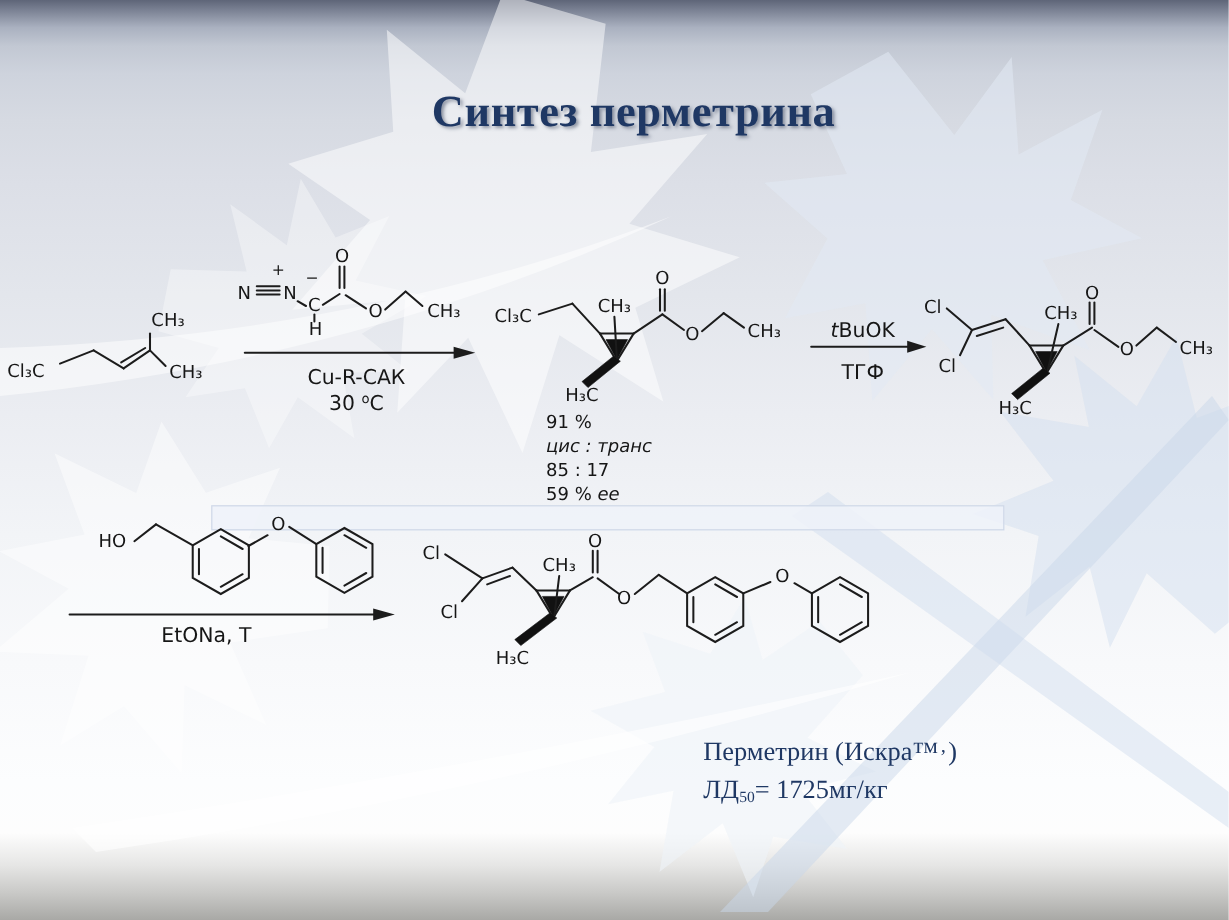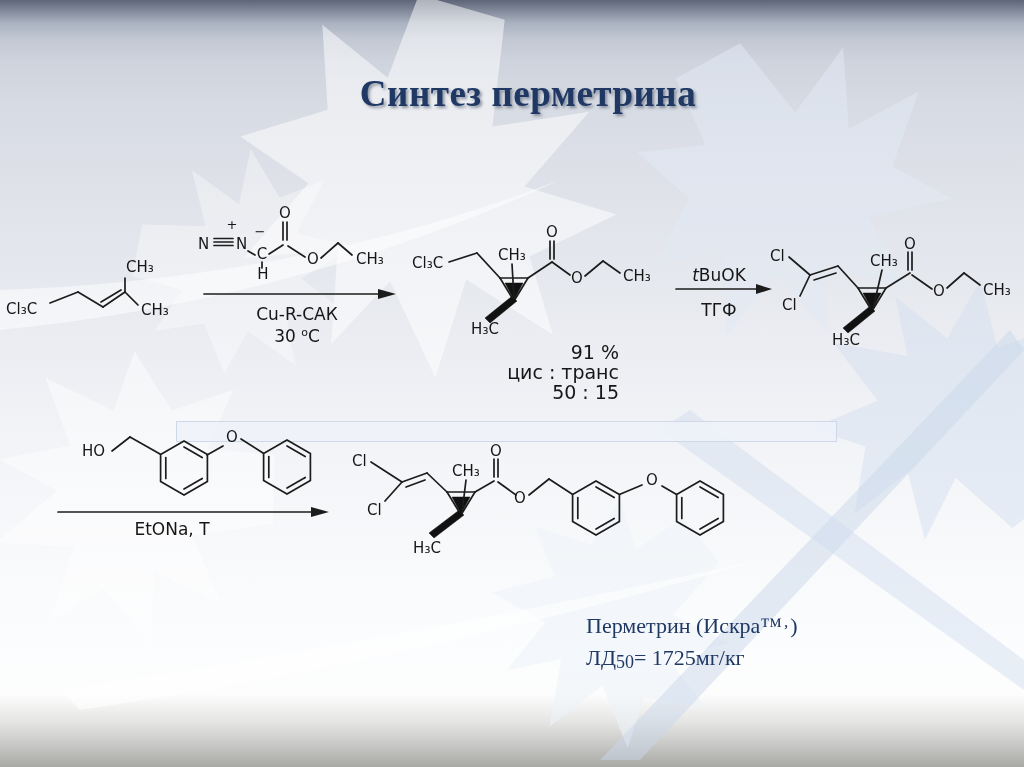--- a/index.html
+++ b/index.html
@@ -29,31 +29,31 @@
     stroke:#1c1c1c;stroke-width:1.7;stroke-linecap:round;fill:none;
   }
   svg.struct polygon.solid{fill:#111;stroke:#111;stroke-width:0.5;}
   svg.struct polygon.arrowhead{fill:#1c1c1c;stroke:none;}
   svg.struct text{
     font-family:"DejaVu Sans",sans-serif;font-size:15px;fill:#161616;
   }
   svg.struct text.cond{font-size:17px;}
   svg.struct text.charge{font-size:13px;}
   .yields{
-    position:absolute;left:429px;top:342px;width:190px;z-index:2;
-    text-align:right;font-size:19px;line-height:20px;color:#161616;
-  }
-  .yields .it{}
+    position:absolute;left:455px;top:342px;width:190px;z-index:2;
+    text-align:left;font-size:15px;line-height:20px;color:#161616;
+  }
+  .yields .it{font-style:italic;}
   .product-info{
     position:absolute;left:586px;top:606px;width:290px;z-index:2;
     font-family:"Liberation Serif",serif;font-size:22px;line-height:31.5px;
     color:#1f3864;
   }
   .product-info .raised{font-size:17px;vertical-align:6px;padding:0 2px;}
-  .product-info .sub{font-size:18px;vertical-align:-3px;}
+  .product-info .sub{font-size:13px;vertical-align:-3px;}
 </style>
 </head>
 <body>
 
 <div class="slide">
 
   <svg class="bg-leaves" width="1024" height="767">
     <defs>
       <path id="leaf" d="M0,-52 L10,-22 L34,-38 L26,-10 L54,-14 L36,8 L52,26 L22,22 L26,52 L2,32 L-6,56 L-16,30 L-40,44 L-32,16 L-56,12 L-36,-6 L-48,-28 L-24,-22 L-26,-48 Z"></path>
     </defs>
@@ -140,21 +140,22 @@
     <text x="107" y="40" text-anchor="middle">CH₃</text>
     <text x="80" y="114" text-anchor="middle">H₃C</text>
     <text x="147" y="17" text-anchor="middle">O</text>
     <text x="172" y="63" text-anchor="middle">O</text>
     <text x="218" y="61">CH₃</text>
   </svg>
 
   <div class="yields">
     <div>91 %</div>
     <div class="it">цис : транс</div>
-    <div>50 : 15</div>
+    <div>85 : 17</div>
+    <div><span>59 % </span><span class="it">ee</span></div>
   </div>
 
   <svg class="struct" style="left:672px;top:253px" width="105" height="70" viewBox="0 0 105 70">
     <text x="47" y="28" text-anchor="middle" class="cond"><tspan font-style="italic">t</tspan><tspan>BuOK</tspan></text>
     <line x1="4" y1="36" x2="86" y2="36"></line>
     <polygon class="arrowhead" points="84,31 100,36 84,41"></polygon>
     <text x="47" y="63" text-anchor="middle" class="cond">ТГФ</text>
   </svg>
 
   <svg class="struct" style="left:762px;top:225px" width="262" height="135" viewBox="0 0 262 135">

